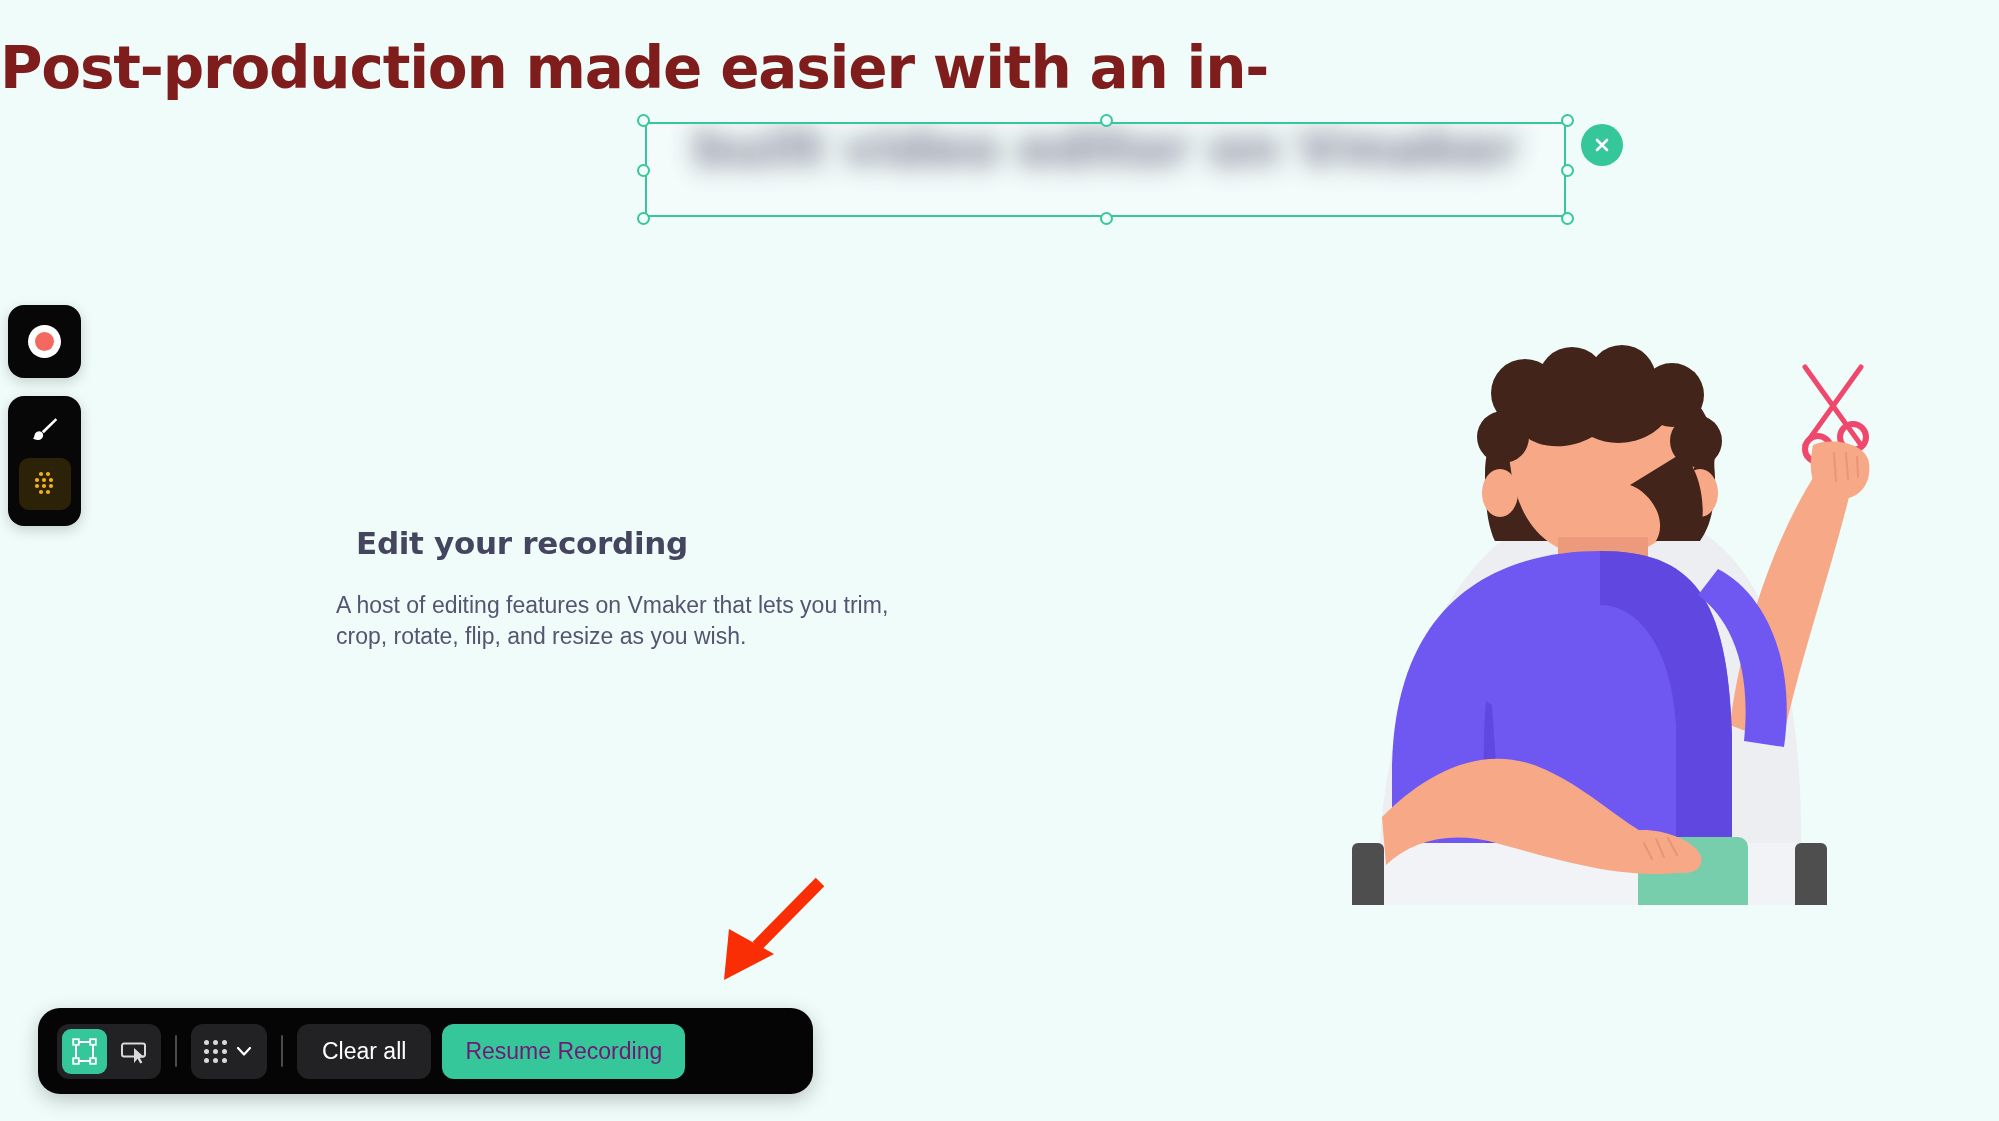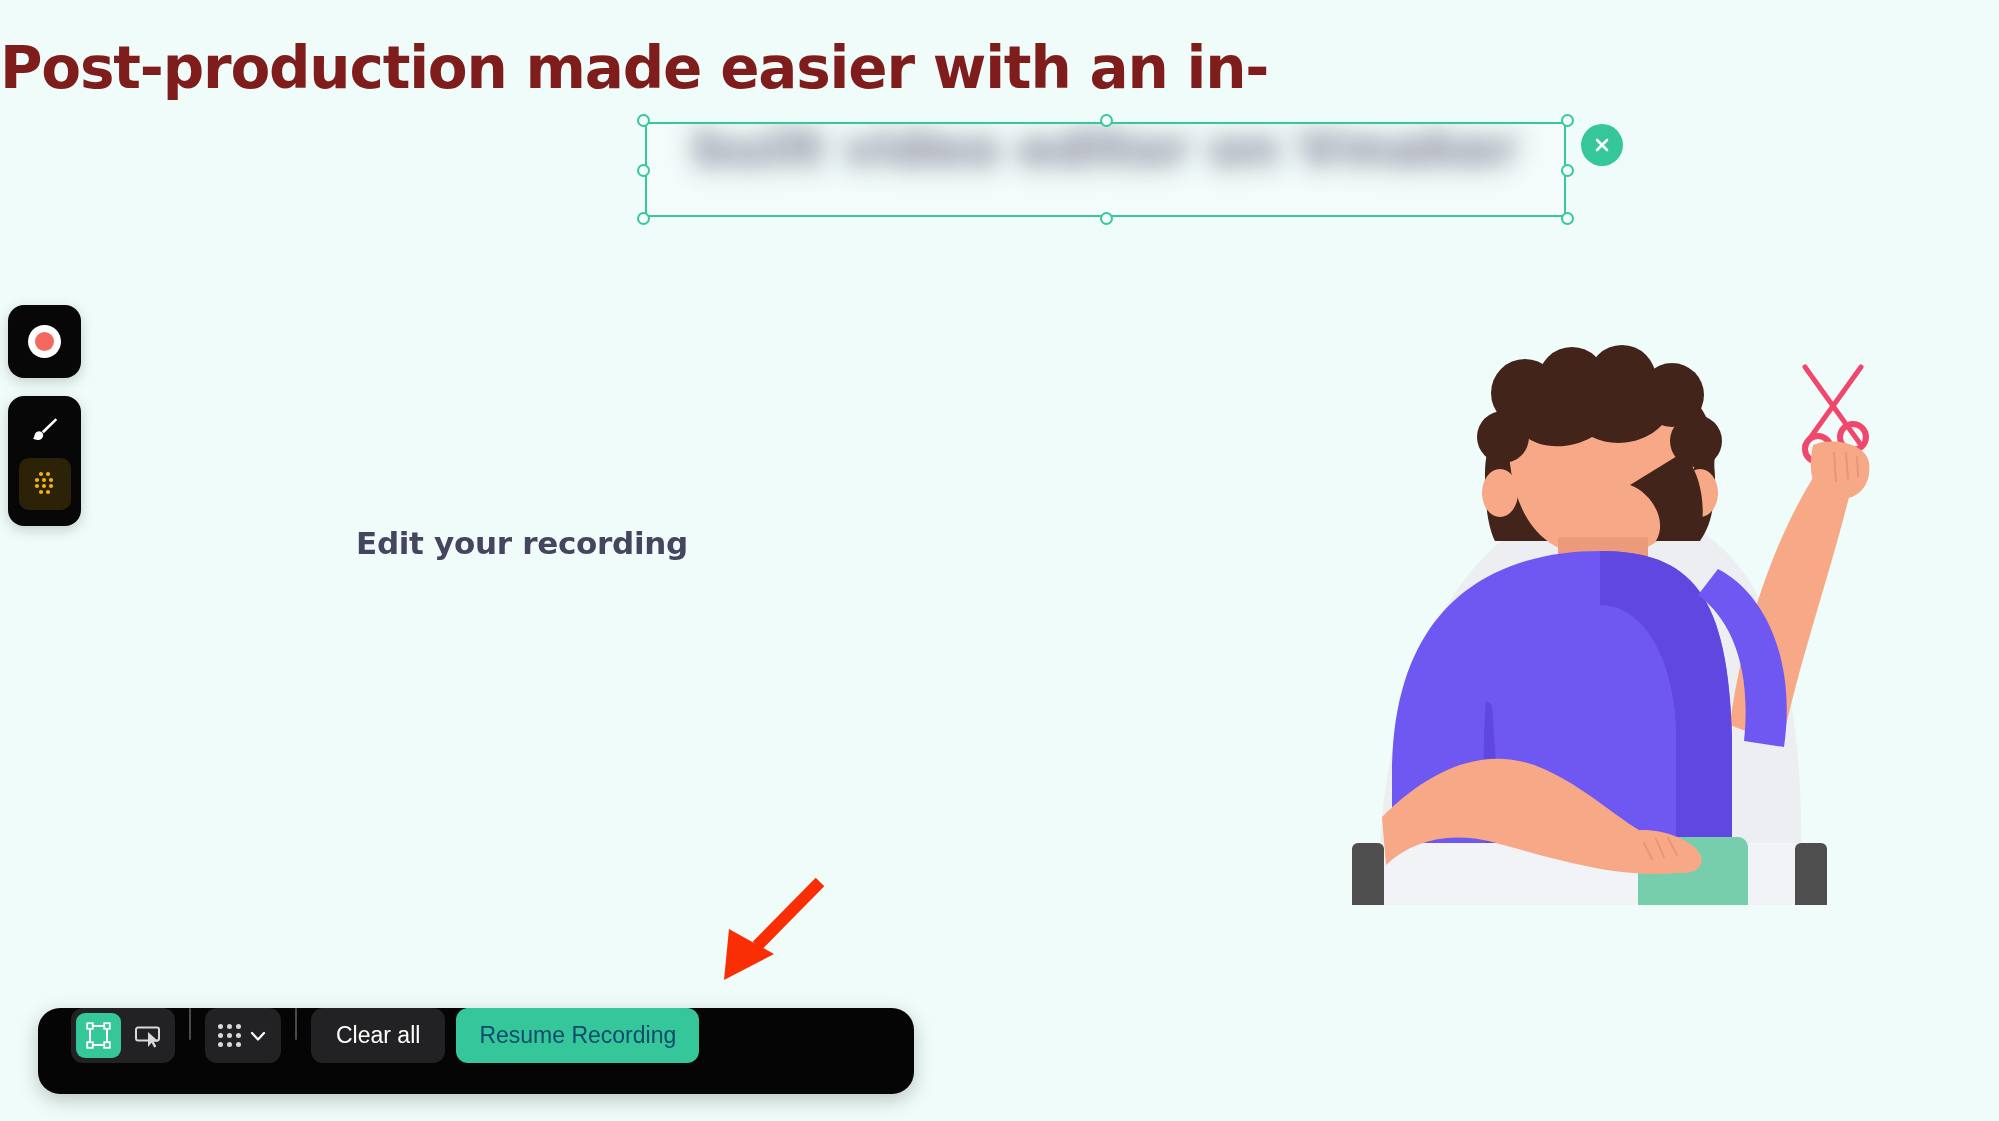--- a/index.html
+++ b/index.html
@@ -199,27 +199,27 @@
     width: 120px;
     height: 110px;
     pointer-events: none;
   }
 
   
   #bottom-toolbar {
     position: absolute;
     left: 38px;
     top: 1008px;
-    width: 876px;
+    width: 775px;
     height: 86px;
     background: #050505;
     border-radius: 22px;
     display: flex;
-    align-items: flex-start;
-    padding: 0 33px;
+    align-items: center;
+    padding: 0 19px;
     gap: 0;
     box-shadow: 0 6px 20px rgba(0,0,0,0.22);
   }
 
   .tool-group {
     display: flex;
     align-items: center;
     background: #222224;
     border-radius: 12px;
     padding: 5px;
@@ -263,21 +263,21 @@
     height: 55px;
     padding: 0 25px;
     font-size: 23px;
     font-family: "Liberation Sans", sans-serif;
     cursor: pointer;
     white-space: nowrap;
   }
 
   #resume-recording-button {
     background: #35c79a;
-    color: #0c4a6e;
+    color: #701a75;
     border: none;
     border-radius: 12px;
     height: 55px;
     padding: 0 23px;
     margin-left: 11px;
     font-size: 23px;
     font-family: "Liberation Sans", sans-serif;
     cursor: pointer;
     white-space: nowrap;
   }
@@ -337,20 +337,21 @@
           <circle cx="23" cy="19" r="2.1"></circle>
         <circle cx="13" cy="25" r="2.1"></circle>
           <circle cx="20" cy="25" r="2.1"></circle>
       </g>
     </svg>
   </div>
 </div>
 
 <div id="feature-block">
   <div id="feature-heading">Edit your recording</div>
+  <div id="feature-body">A host of editing features on Vmaker that lets you trim, crop, rotate, flip, and resize as you wish.</div>
 </div>
 
 <div id="feature-illustration">
   <svg viewBox="0 0 600 560" xmlns="http://www.w3.org/2000/svg">
 
     <path d="M80 560 C70 400 140 160 300 160 C460 160 510 300 500 560 Z" fill="#edeef2"></path>
 
     <g stroke="#f0486d" fill="none" stroke-linecap="round">
       <path d="M505 22 L561 100" stroke-width="5"></path>
       <path d="M561 22 L505 100" stroke-width="5"></path>

